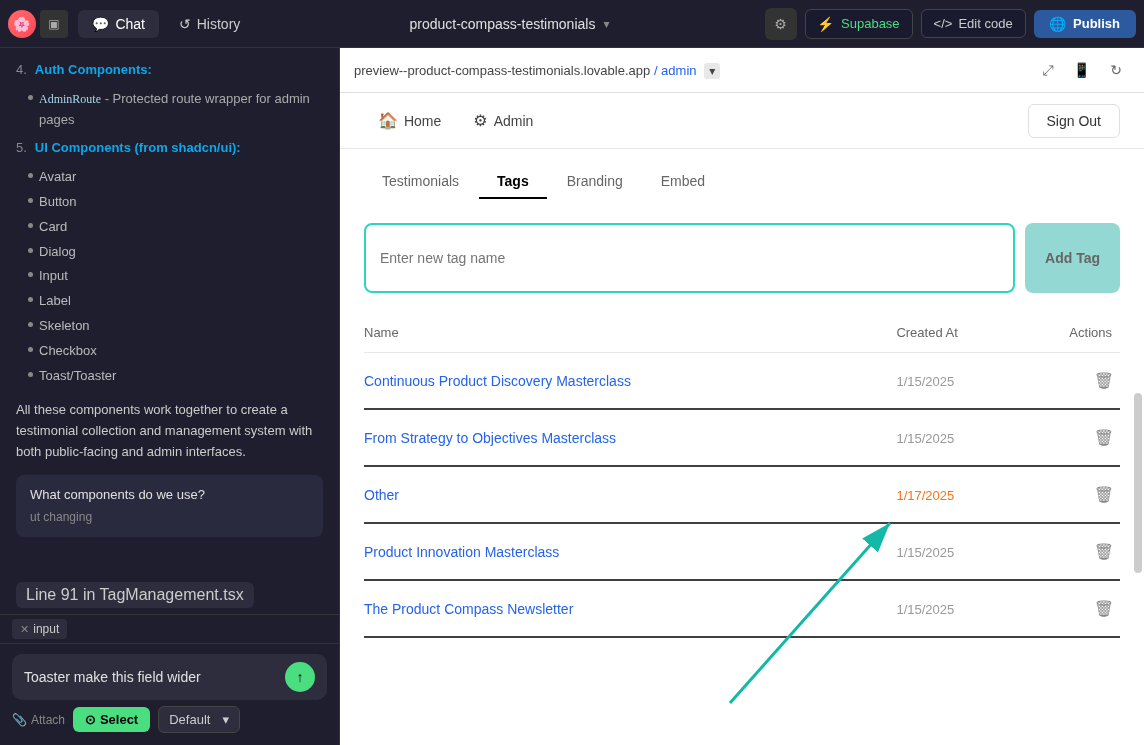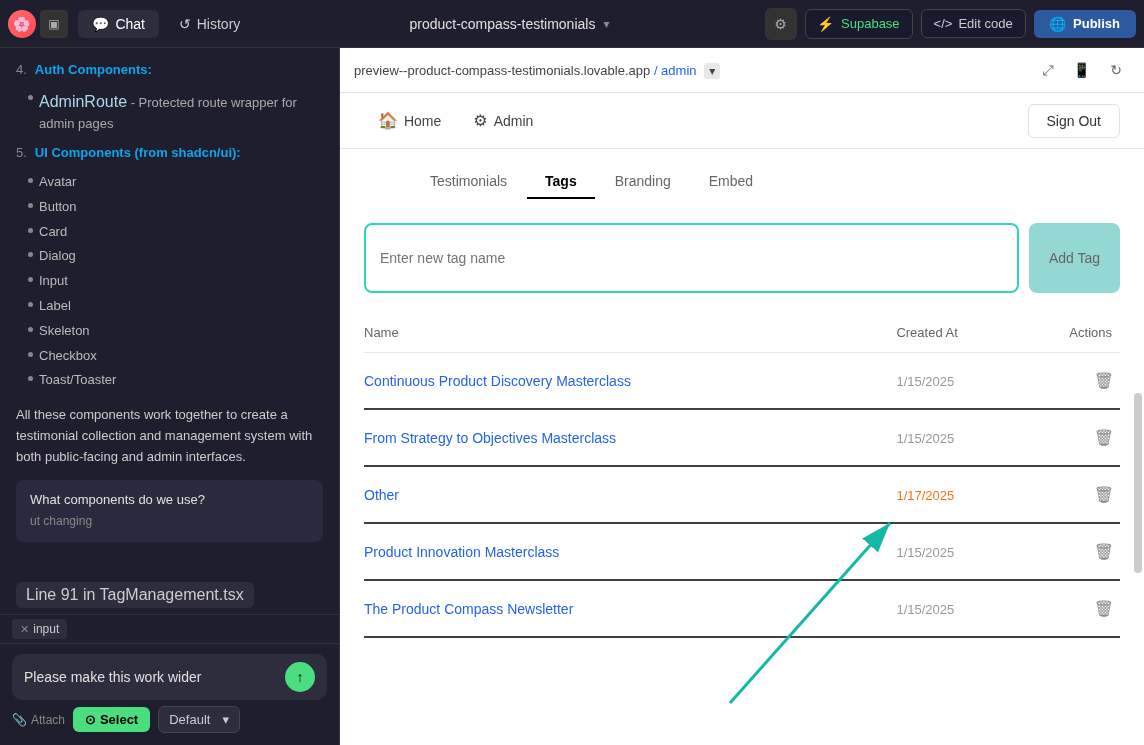--- a/index.html
+++ b/index.html
@@ -157,23 +157,23 @@
     }
     .bullet-dot {
       width: 5px; height: 5px;
       background: #888;
       border-radius: 50%;
       margin-top: 6px;
       flex-shrink: 0;
     }
     .bullet-text { color: #bbb; }
     .code-span {
-      font-family: Liberation Sans, sans-serif;
+      font-family: Liberation Serif, serif;
       color: #a8d8ea;
-      font-size: 16px;
+      font-size: 12px;
     }
     .em-text { color: #aaa; font-style: normal; }
     .summary-text {
       color: #ccc;
       margin-top: 12px;
       margin-bottom: 12px;
       line-height: 1.6;
     }
     .question-bubble {
       background: #2a2a3e;
@@ -354,21 +354,20 @@
       font-size: 14px;
       cursor: pointer;
     }
 
     
     .app-tabs {
       display: flex;
       gap: 2px;
       padding: 16px 24px 0;
       background: #fff;
-      margin-left: 48px;
     }
     .app-tab {
       padding: 8px 18px;
       border-radius: 6px 6px 0 0;
       color: #666;
       font-size: 14px;
       cursor: pointer;
       background: none;
       border: none;
       border-bottom: 2px solid transparent;
@@ -399,21 +398,21 @@
       outline: none;
       background: #fff;
     }
     .add-tag-btn {
       padding: 27px 20px;
       background: #94d8d4;
       border: none;
       border-radius: 8px;
       color: #666;
       font-size: 14px;
-      font-weight: 400;
+      font-weight: 700;
       cursor: pointer;
     }
 
     
     .tag-table {
       width: 100%;
       border-collapse: collapse;
     }
     .tag-table th {
       text-align: left;
@@ -590,21 +589,21 @@
 
     <div class="file-tag-bar">
       <div class="file-tag">
         <span class="close-x">✕</span>
         <span>input</span>
       </div>
     </div>
 
     <div class="input-area">
       <div class="input-row">
-        <span class="input-text">Please make this work wider</span>
+        <span class="input-text">Toaster make this field wider</span>
         <button class="send-btn">↑</button>
       </div>
       <div class="bottom-bar">
         <button class="attach-btn">
           <span>📎</span>
           <span>Attach</span>
         </button>
         <button class="select-btn">
           <span>⊙</span>
           <span>Select</span>

